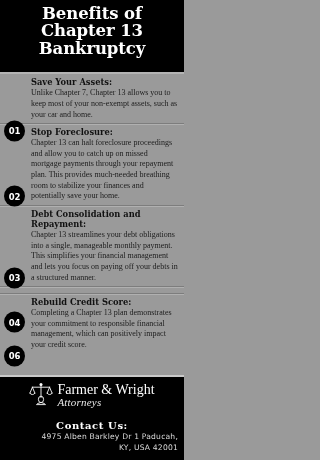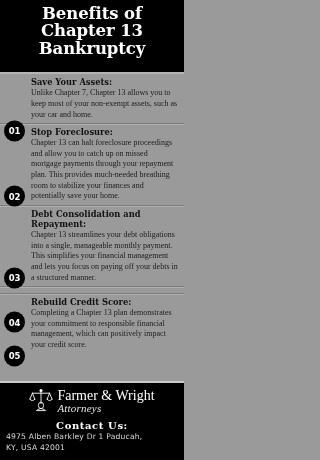--- a/index.html
+++ b/index.html
@@ -82,21 +82,21 @@
     background:#000;
     flex:0 0 auto;
     padding:4px 6px 6px;
     border-top:2px solid #c9c9c9;
   }
   .logo-row {
     display:flex;
     align-items:center;
     justify-content:center;
     gap:4px;
-    margin-bottom:5px;
+    margin-bottom:11px;
   }
   .logo-mark { flex:0 0 auto; line-height:0; }
   .logo-words { line-height:1; }
   .logo-name {
     color:#fff;
     font-family:"Liberation Serif", serif;
     font-size:14px;
     line-height:1.04;
     white-space:nowrap;
   }
@@ -114,21 +114,21 @@
     font-weight:bold;
     font-size:10px;
     text-align:center;
     letter-spacing:0.6px;
     margin-bottom:0;
   }
   .contact-line {
     color:#dcdcdc;
     font-family:"DejaVu Sans", sans-serif;
     font-size:7.6px;
-    text-align:left;
+    text-align:right;
     line-height:1.52;
     letter-spacing:0.2px;
   }
 </style>
 </head>
 <body>
 
 <div class="poster">
 
   <div class="header">
@@ -153,21 +153,21 @@
       <div class="badge">03</div>
       <div class="b-title">Debt Consolidation and Repayment:</div>
       <div class="b-text">Chapter 13 streamlines your debt obligations into a single, manageable monthly payment. This simplifies your financial management and lets you focus on paying off your debts in a structured manner.</div>
     </div>
 
     <div class="benefit">
       <div class="badge">04</div>
     </div>
 
     <div class="benefit">
-      <div class="badge">05</div>
+      <div class="badge">06</div>
       <div class="b-title">Rebuild Credit Score:</div>
       <div class="b-text">Completing a Chapter 13 plan demonstrates your commitment to responsible financial management, which can positively impact your credit score.</div>
     </div>
 
   </div>
 
   <div class="footer">
 
     <div class="logo-row">
       <span class="logo-mark">

